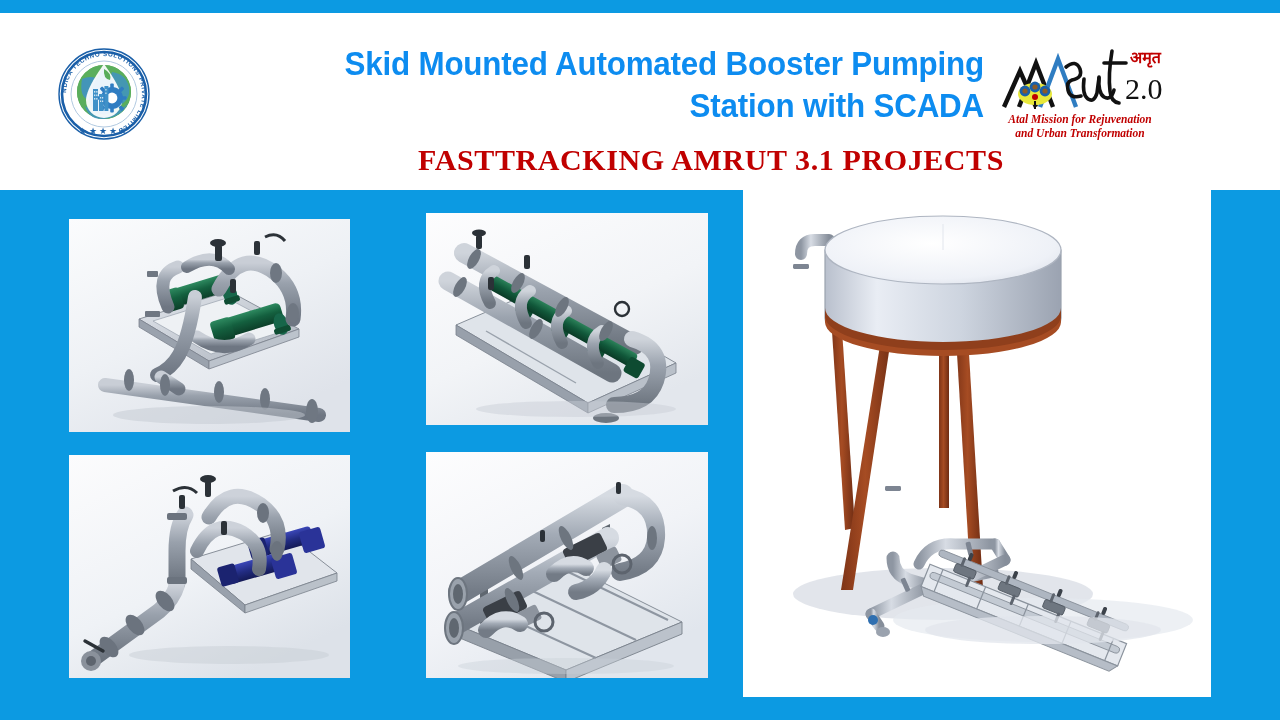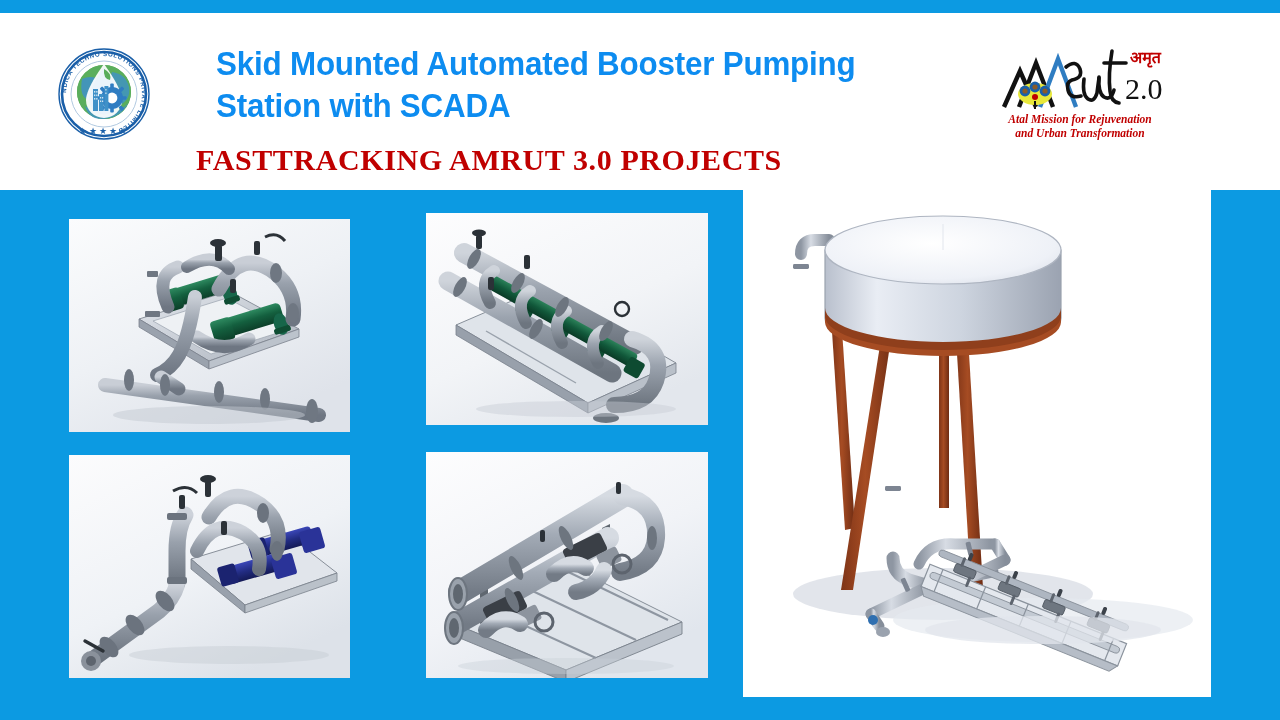--- a/index.html
+++ b/index.html
@@ -43,23 +43,23 @@
   .company-logo {
     position: absolute;
     left: 52px; top: 29px;
     width: 104px; height: 104px;
   }
   .company-logo svg { display: block; width: 104px; height: 104px; }
 
   
   .title-block {
     position: absolute;
-    left: 196px; top: 30px;
+    left: 204px; top: 30px;
     width: 800px;
-    text-align: left;
+    text-align: right;
   }
   .main-title {
     font-family: "Liberation Sans", sans-serif;
     font-size: 33px;
     font-weight: bold;
     line-height: 42px;
     color: #0d8cf0;
     letter-spacing: -0.2px;
     margin: 0;
     white-space: pre-line;
@@ -177,21 +177,21 @@
 
         <g fill="#1a5fa8">
           <text x="52" y="92" text-anchor="middle" font-size="9" font-family="'DejaVu Sans', sans-serif" letter-spacing="2">★★★★★</text>
         </g>
       </svg>
     </div>
 
     <div class="title-block">
       <div class="main-title">Skid Mounted Automated Booster Pumping
 Station with SCADA</div>
-      <div class="sub-title">FASTTRACKING AMRUT 3.0 PROJECTS</div>
+      <div class="sub-title">FASTTRACKING AMRUT 3.1 PROJECTS</div>
     </div>
 
     <div class="amrut-logo">
       <svg viewBox="0 0 180 112" xmlns="http://www.w3.org/2000/svg">
 
         <g fill="none" stroke="#111111" stroke-width="4.4" stroke-linejoin="miter">
           <path d="M12 70 L28 34 L44 70"></path>
           <path d="M27 70 L44 26 L61 70"></path>
         </g>
         <g fill="none" stroke="#2f7dc2" stroke-width="4.4">

